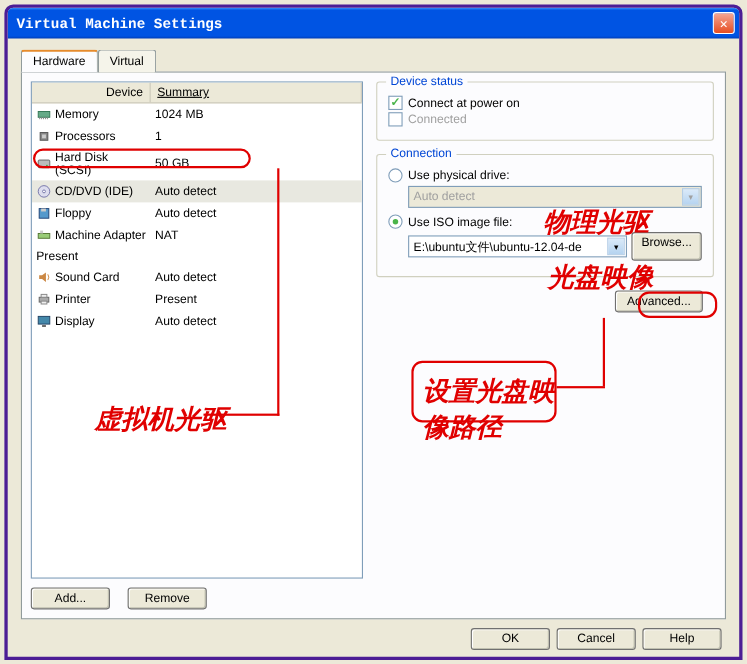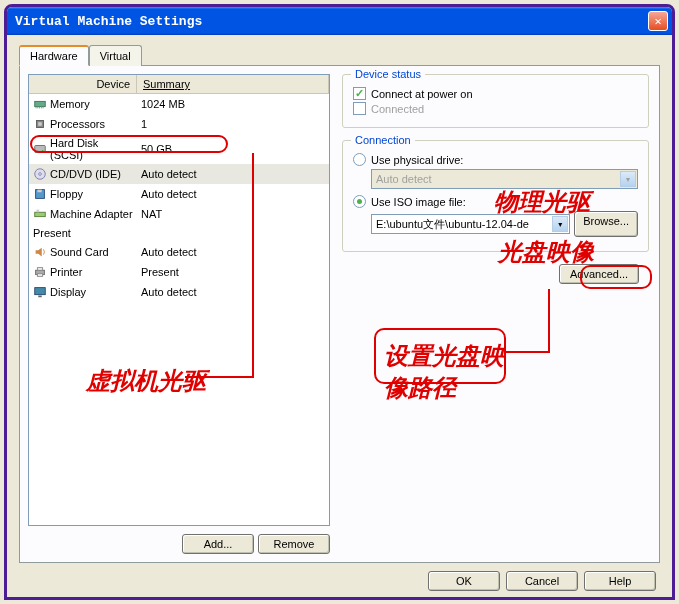--- a/index.html
+++ b/index.html
@@ -109,21 +109,21 @@
     width: 108px;
     display: flex; align-items: center; gap: 3px;
   }
   .dl-body .row .cell.sum { flex: 1; }
   .dl-body .icon {
     width: 14px; height: 14px;
     display: inline-flex; align-items: center; justify-content: center;
     font-size: 10px;
   }
   .left-buttons {
-    display: flex; justify-content: flex-end; gap: 4px;
+    display: flex; gap: 16px;
     margin-top: 8px;
   }
   .btn {
     min-width: 72px;
     padding: 3px 8px;
     background: #ece9d8;
     border: 1px solid #707070;
     border-radius: 3px;
     text-align: center;
     box-shadow: inset 1px 1px 0 #fff, inset -1px -1px 0 #c0c0b0;

